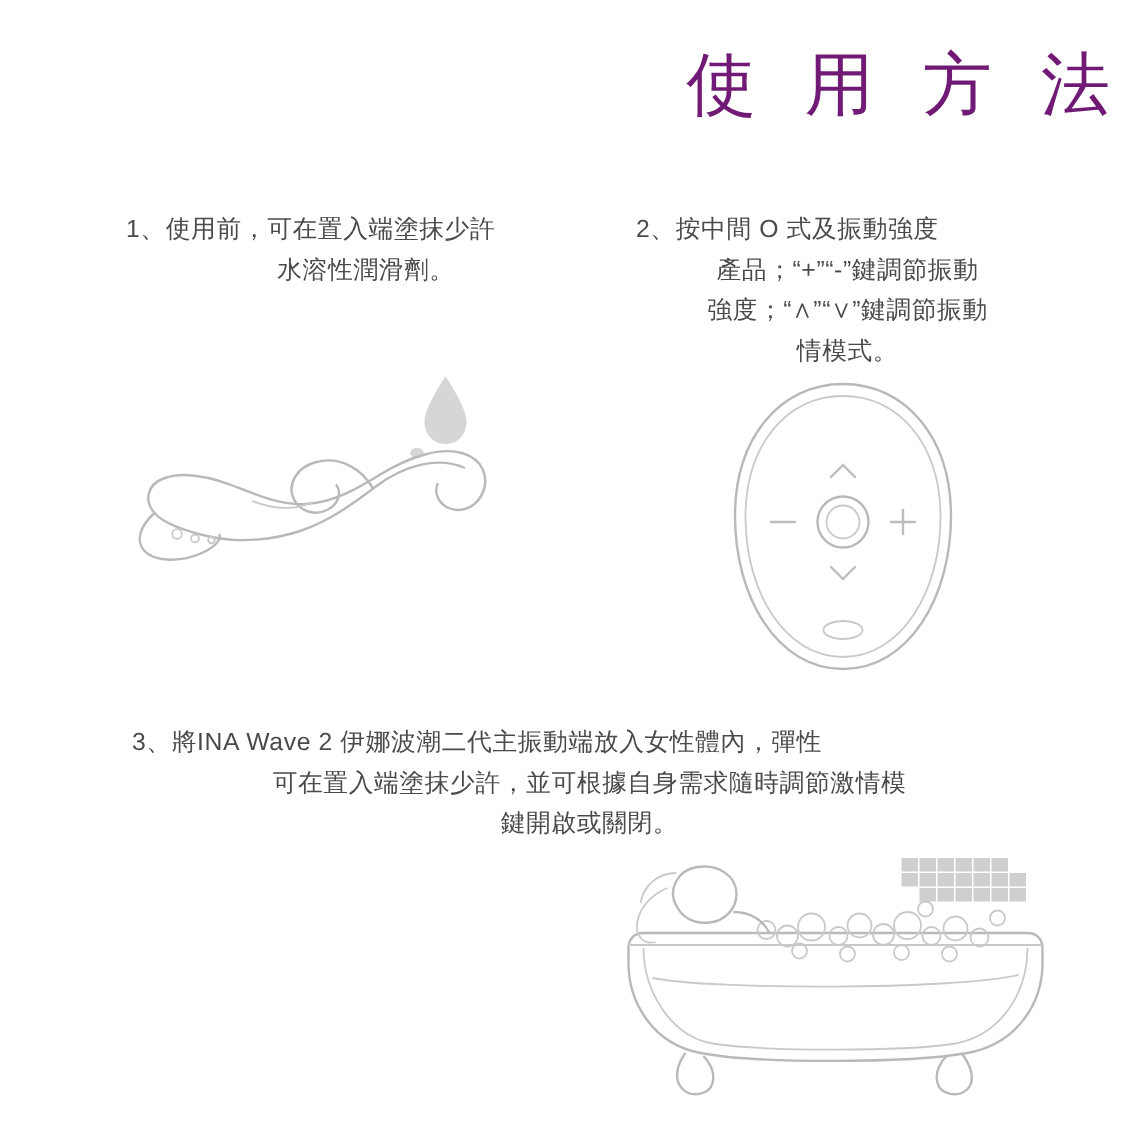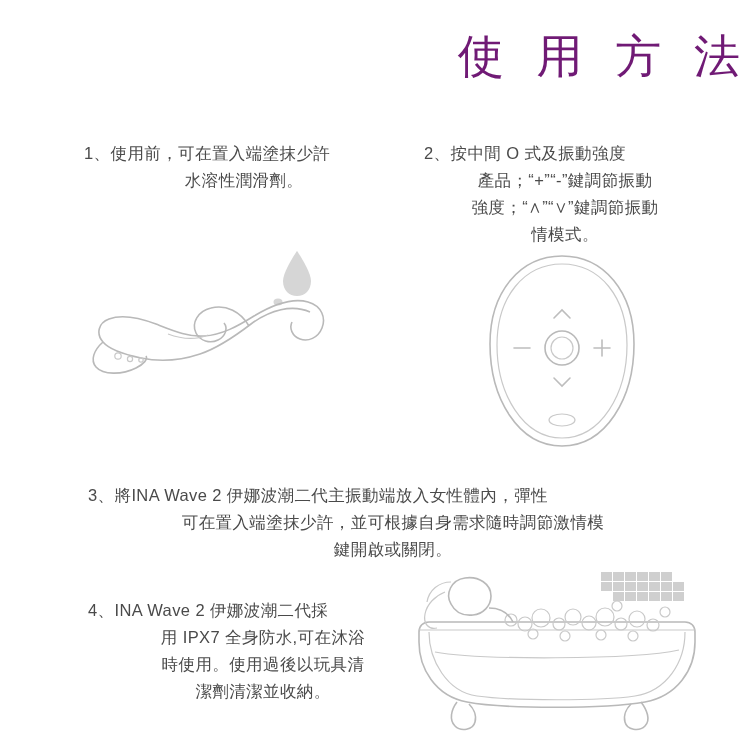--- a/index.html
+++ b/index.html
@@ -124,32 +124,20 @@
   <div class="step" id="step3">
     <p><span class="num">3、</span><span class="body">將INA Wave 2 伊娜波潮二代主振動端放入女性體內，彈性</span></p>
     <p>
         <span class="indent">可在置入端塗抹少許，並可根據自身需求隨時調節激情模</span>
       </p>
     <p>
         <span class="indent">鍵開啟或關閉。</span>
       </p>
   </div>
 
-  <div class="step" id="step4">
-    <p><span class="num">4、</span><span class="body">INA Wave 2 伊娜波潮二代採</span></p>
-    <p>
-        <span class="indent">用 IPX7 全身防水,可在沐浴</span>
-      </p>
-    <p>
-        <span class="indent">時使用。使用過後以玩具清</span>
-      </p>
-    <p>
-        <span class="indent">潔劑清潔並收納。</span>
-      </p>
-  </div>
 
   <div class="illus-product">
     <svg width="330" height="160" viewBox="0 0 330 160">
 
       <path class="drop" d="M219 13 C219 13 205 33 205 43 C205 52 211 58 219 58 C227 58 233 52 233 43 C233 33 219 13 219 13 Z"></path>
 
       <ellipse class="drop" cx="200" cy="64" rx="4.5" ry="3.5"></ellipse>
 
       <path class="ln" d="M232 74 C214 66 192 72 173 86 C156 99 140 110 122 116 C104 122 82 124 63 120 C44 116 30 110 25 104 C18 96 20 85 31 81 C44 76 62 80 78 86 C96 93 110 99 126 98 C144 97 160 88 176 78 C196 66 216 60 230 64 C244 68 248 80 244 90 C240 100 230 104 222 101 C214 98 211 90 214 84"></path>
 

